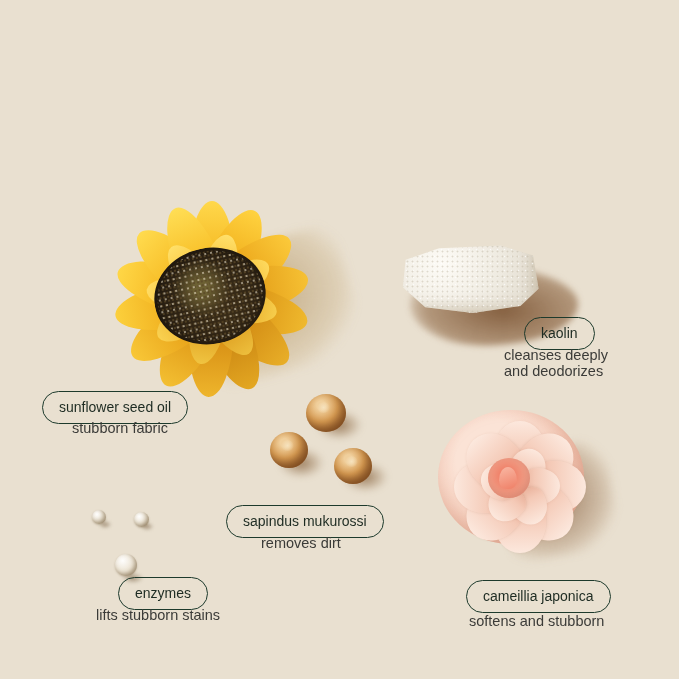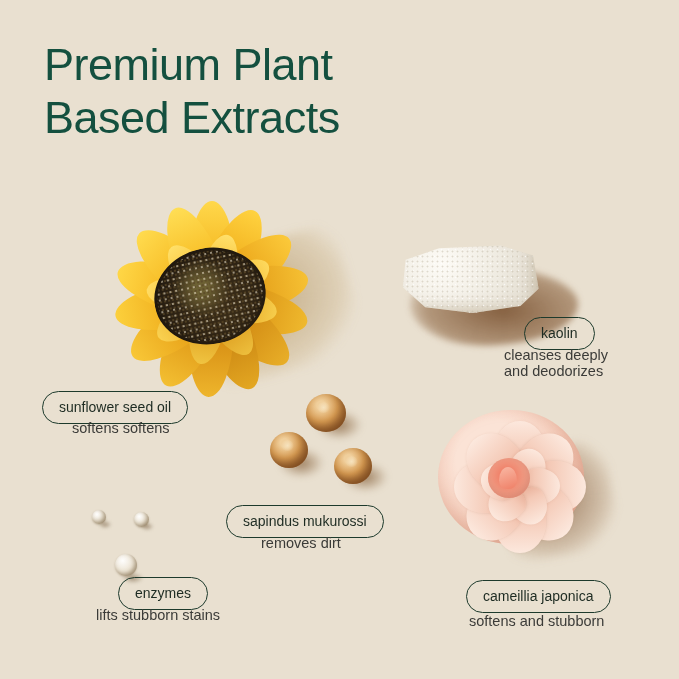--- a/index.html
+++ b/index.html
@@ -201,22 +201,20 @@
     border-radius: 50%;
     background: radial-gradient(ellipse, rgba(110,85,55,.55), rgba(110,85,55,0) 70%);
     filter: blur(1.5px);
   }
 </style>
 </head>
 <body>
 
 <div class="stage">
 
-  <div class="title">Premium Plant
-Based Extracts</div>
 
   <div class="obj sunflower">
     <div class="sf-shadow"></div>
     <div class="petal" style="transform:rotate(0deg) translateY(-46px); background:linear-gradient(180deg,#ffd84b,#f2b018 70%,#dd8f10);"></div>
     <div class="petal" style="transform:rotate(26deg) translateY(-46px); background:linear-gradient(180deg,#ffd23f,#eda614 70%,#d2830c);"></div>
     <div class="petal" style="transform:rotate(52deg) translateY(-46px); background:linear-gradient(180deg,#fbc93a,#e79d12 70%,#c87c0d);"></div>
     <div class="petal" style="transform:rotate(78deg) translateY(-46px); background:linear-gradient(180deg,#f6c134,#df9511 70%,#bd730c);"></div>
     <div class="petal" style="transform:rotate(104deg) translateY(-46px); background:linear-gradient(180deg,#efb92e,#d78d10 70%,#b36b0b);"></div>
     <div class="petal" style="transform:rotate(130deg) translateY(-46px); background:linear-gradient(180deg,#e8ae28,#cd840f 70%,#a7620a);"></div>
     <div class="petal" style="transform:rotate(156deg) translateY(-46px); background:linear-gradient(180deg,#e3a722,#c47d0e 70%,#9d5c09);"></div>
@@ -275,21 +273,21 @@
   <div class="obj enzymes">
     <div class="bead-shadow" style="left:16px; top:20px; width:14px; height:9px;"></div>
     <div class="bead-shadow" style="left:58px; top:22px; width:14px; height:9px;"></div>
     <div class="bead-shadow" style="left:40px; top:72px; width:22px; height:12px;"></div>
     <div class="bead" style="left:10px; top:10px; width:14px; height:14px;"></div>
     <div class="bead" style="left:52px; top:12px; width:15px; height:15px;"></div>
     <div class="bead" style="left:33px; top:54px; width:22px; height:22px;"></div>
   </div>
 
   <div class="pill" style="left:42px; top:378px;">sunflower seed oil</div>
-  <div class="caption" style="left:72px; top:420px;">softens softens</div>
+  <div class="caption" style="left:72px; top:420px;">stubborn fabric</div>
 
   <div class="pill" style="left:524px; top:304px;">kaolin</div>
   <div class="caption" style="left:504px; top:347px;">cleanses deeply
 and deodorizes</div>
 
   <div class="pill" style="left:226px; top:492px;">sapindus mukurossi</div>
   <div class="caption" style="left:261px; top:535px;">removes dirt</div>
 
   <div class="pill" style="left:118px; top:564px;">enzymes</div>
   <div class="caption" style="left:96px; top:607px;">lifts stubborn stains</div>

